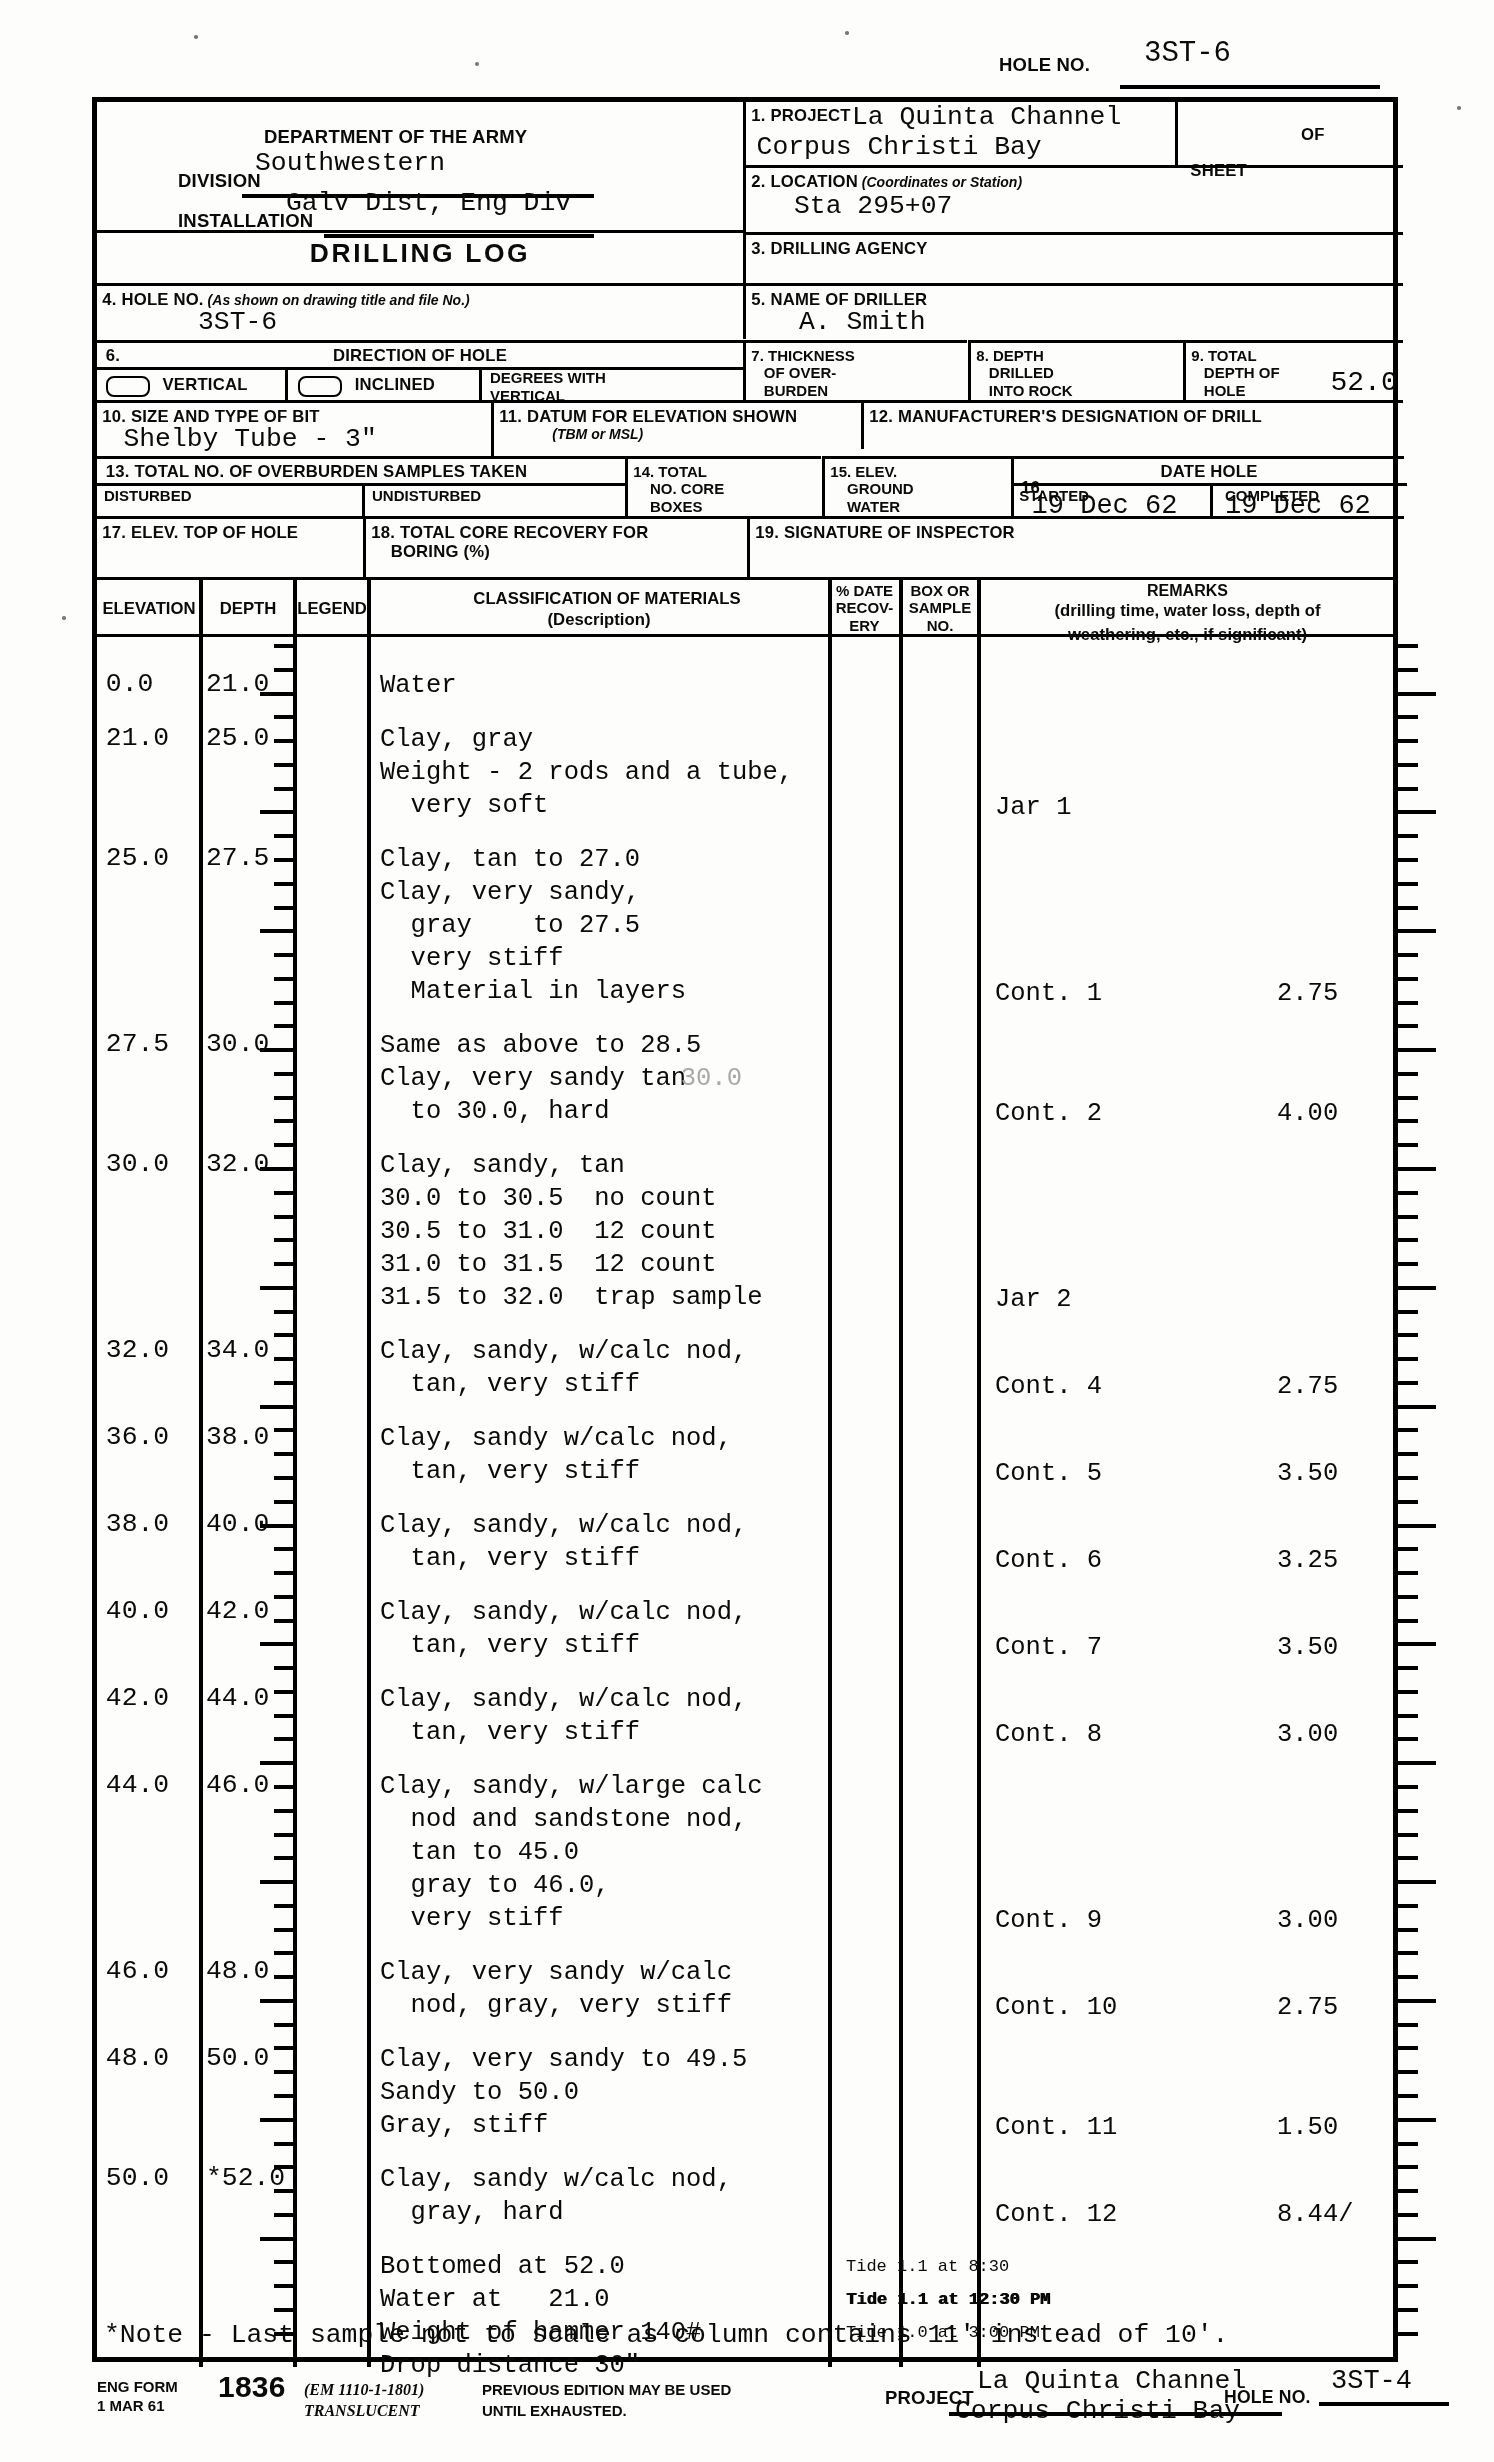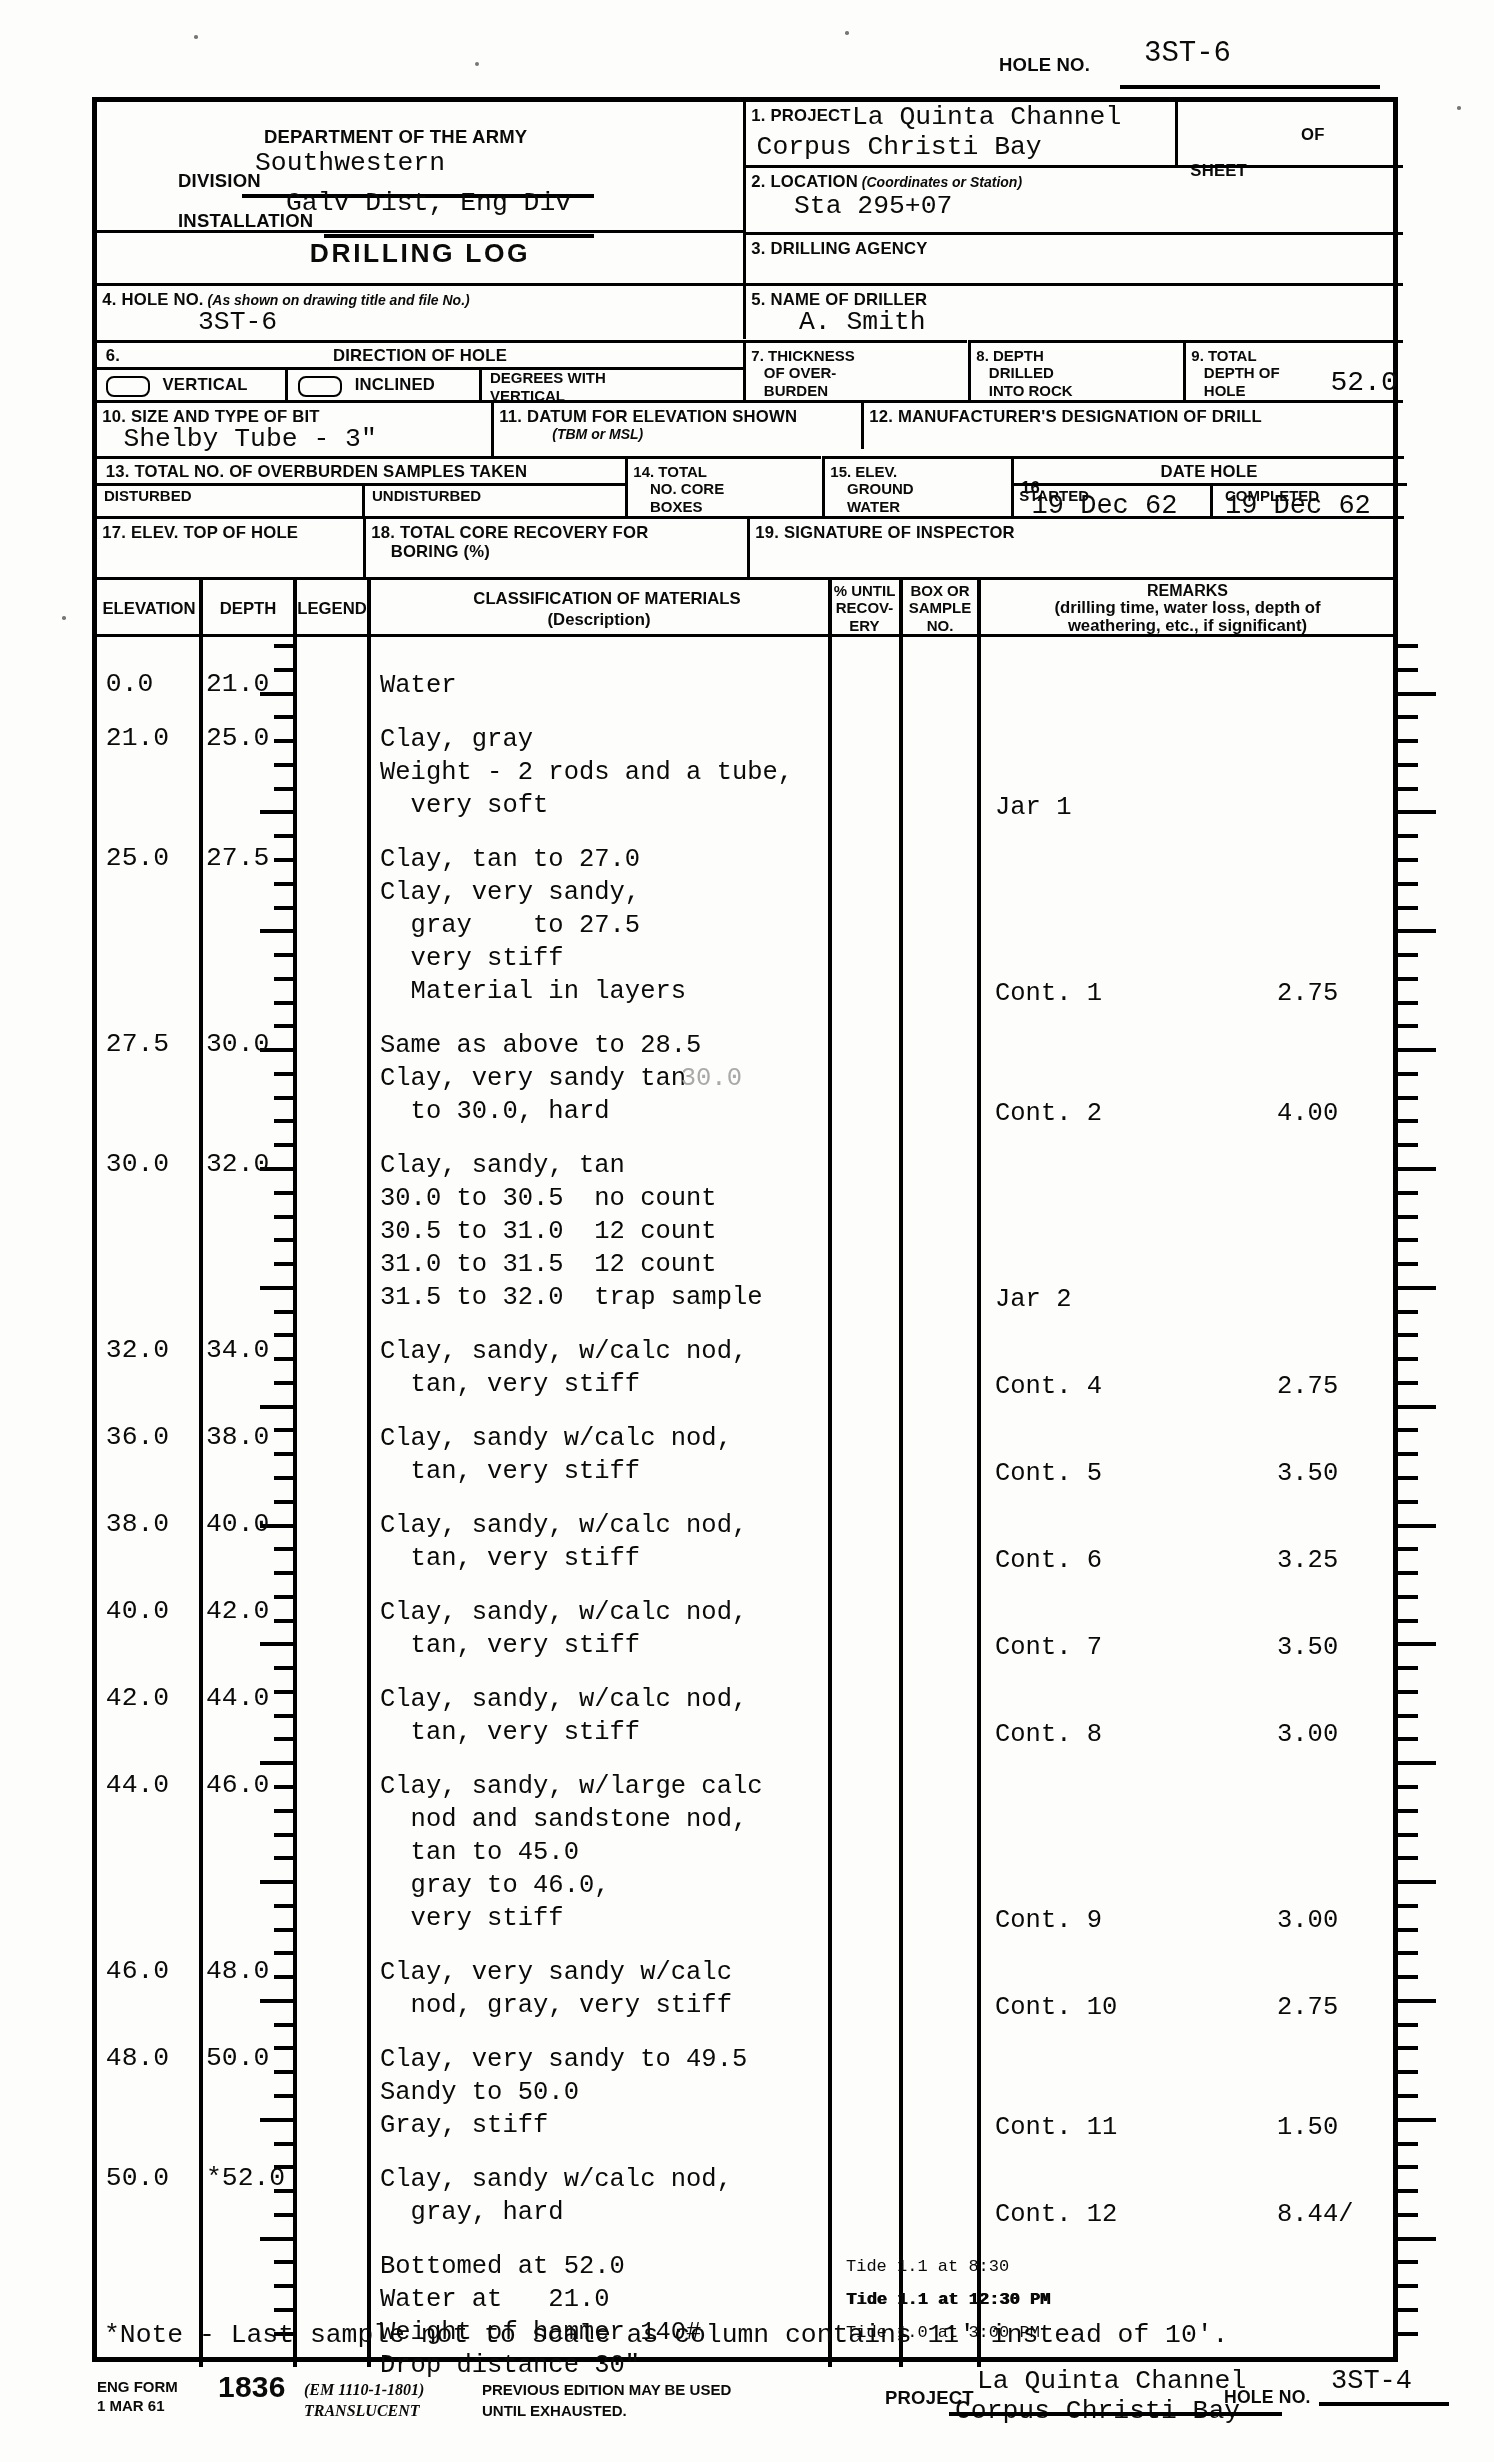--- a/index.html
+++ b/index.html
@@ -176,28 +176,28 @@
     <div class="cell" style="left:650px;top:414px;width:657px;height:62px;">
       <span class="lbl">19. SIGNATURE OF INSPECTOR</span>
     </div>
 
     <div class="abs" style="left:0;top:475px;width:1299px;height:60px;border-top:3.5px solid #000;border-bottom:3.5px solid #000;box-sizing:border-box;">
       <div class="colhead abs" style="left:0;top:19.4px;width:104px;">ELEVATION</div>
       <div class="colhead abs" style="left:104px;top:19.4px;width:94px;">DEPTH</div>
       <div class="colhead abs" style="left:198px;top:19.4px;width:74px;">LEGEND</div>
       <div class="colhead abs" style="left:280px;top:8.8px;width:460px;">CLASSIFICATION OF MATERIALS</div>
       <div class="colhead abs hint" style="left:272px;top:30px;width:460px;text-align:center;">(Description)</div>
-      <div class="colhead abs pre" style="left:732px;top:1.8px;width:71px;font-size:15px;line-height:17.6px;">% UNTIL
+      <div class="colhead abs pre" style="left:732px;top:1.8px;width:71px;font-size:15px;line-height:17.6px;">% DATE
 RECOV-
 ERY</div>
       <div class="colhead abs pre" style="left:804px;top:1.8px;width:78px;font-size:15px;line-height:17.6px;">BOX OR
 SAMPLE
 NO.</div>
       <div class="colhead abs" style="left:882px;top:1.8px;width:417px;font-size:16px;">REMARKS</div>
-      <div class="colhead abs hint" style="left:882px;top:19.4px;width:417px;text-align:center;white-space:pre-line;line-height:18px;">(drilling time, water loss, depth of
+      <div class="colhead abs hint" style="left:882px;top:19.4px;width:417px;text-align:center;white-space:pre-line;line-height:24px;">(drilling time, water loss, depth of
 weathering, etc., if significant)</div>
       <div class="rule" style="left:102px;top:0;width:3.5px;height:56px;"></div>
       <div class="rule" style="left:196px;top:0;width:3.5px;height:56px;"></div>
       <div class="rule" style="left:270px;top:0;width:3.5px;height:56px;"></div>
       <div class="rule" style="left:731px;top:0;width:3.5px;height:56px;"></div>
       <div class="rule" style="left:802px;top:0;width:3.5px;height:56px;"></div>
       <div class="rule" style="left:880px;top:0;width:3.5px;height:56px;"></div>
     </div>
 
     <div class="rule" style="left:102px;top:535px;width:3.5px;height:1730px;"></div>

